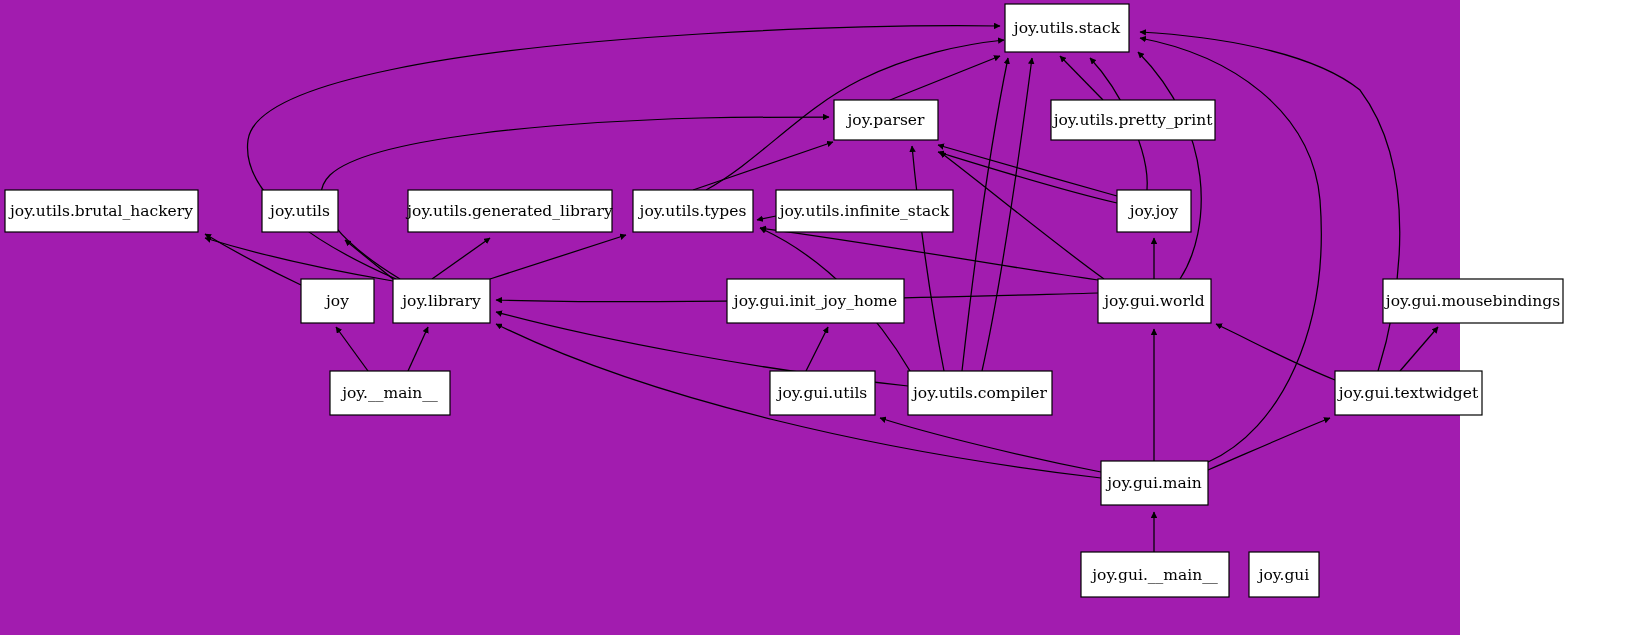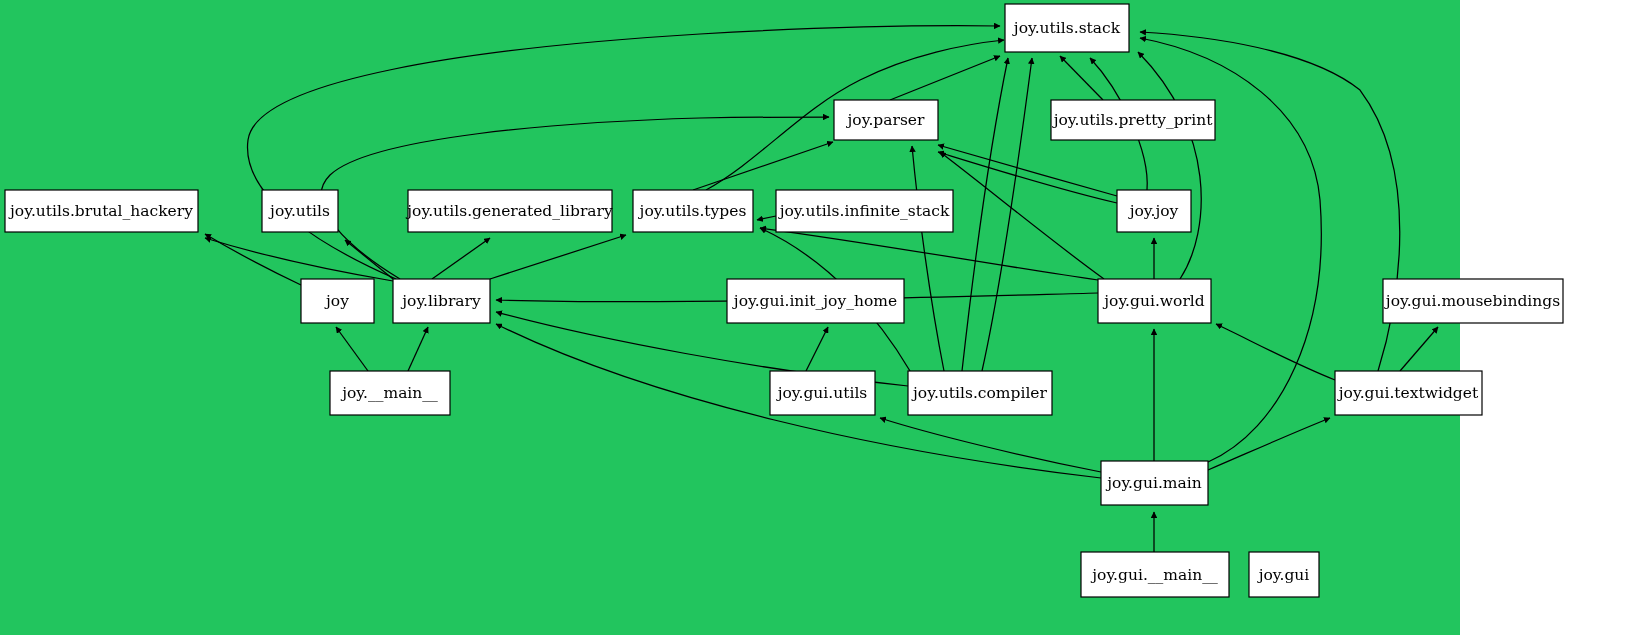--- a/index.html
+++ b/index.html
@@ -10,21 +10,21 @@
   body {
     width: 1648px;
     height: 635px;
     font-family: "DejaVu Serif", "Liberation Serif", serif;
     overflow: hidden;
   }
   #graph-root {
     position: relative;
     width: 1460px;
     height: 635px;
-    background: #22c55e;
+    background: #a21caf;
   }
   svg#graph-canvas {
     position: absolute;
     top: 0;
     left: 0;
     width: 1648px;
     height: 635px;
     display: block;
   }
   .node-box {

